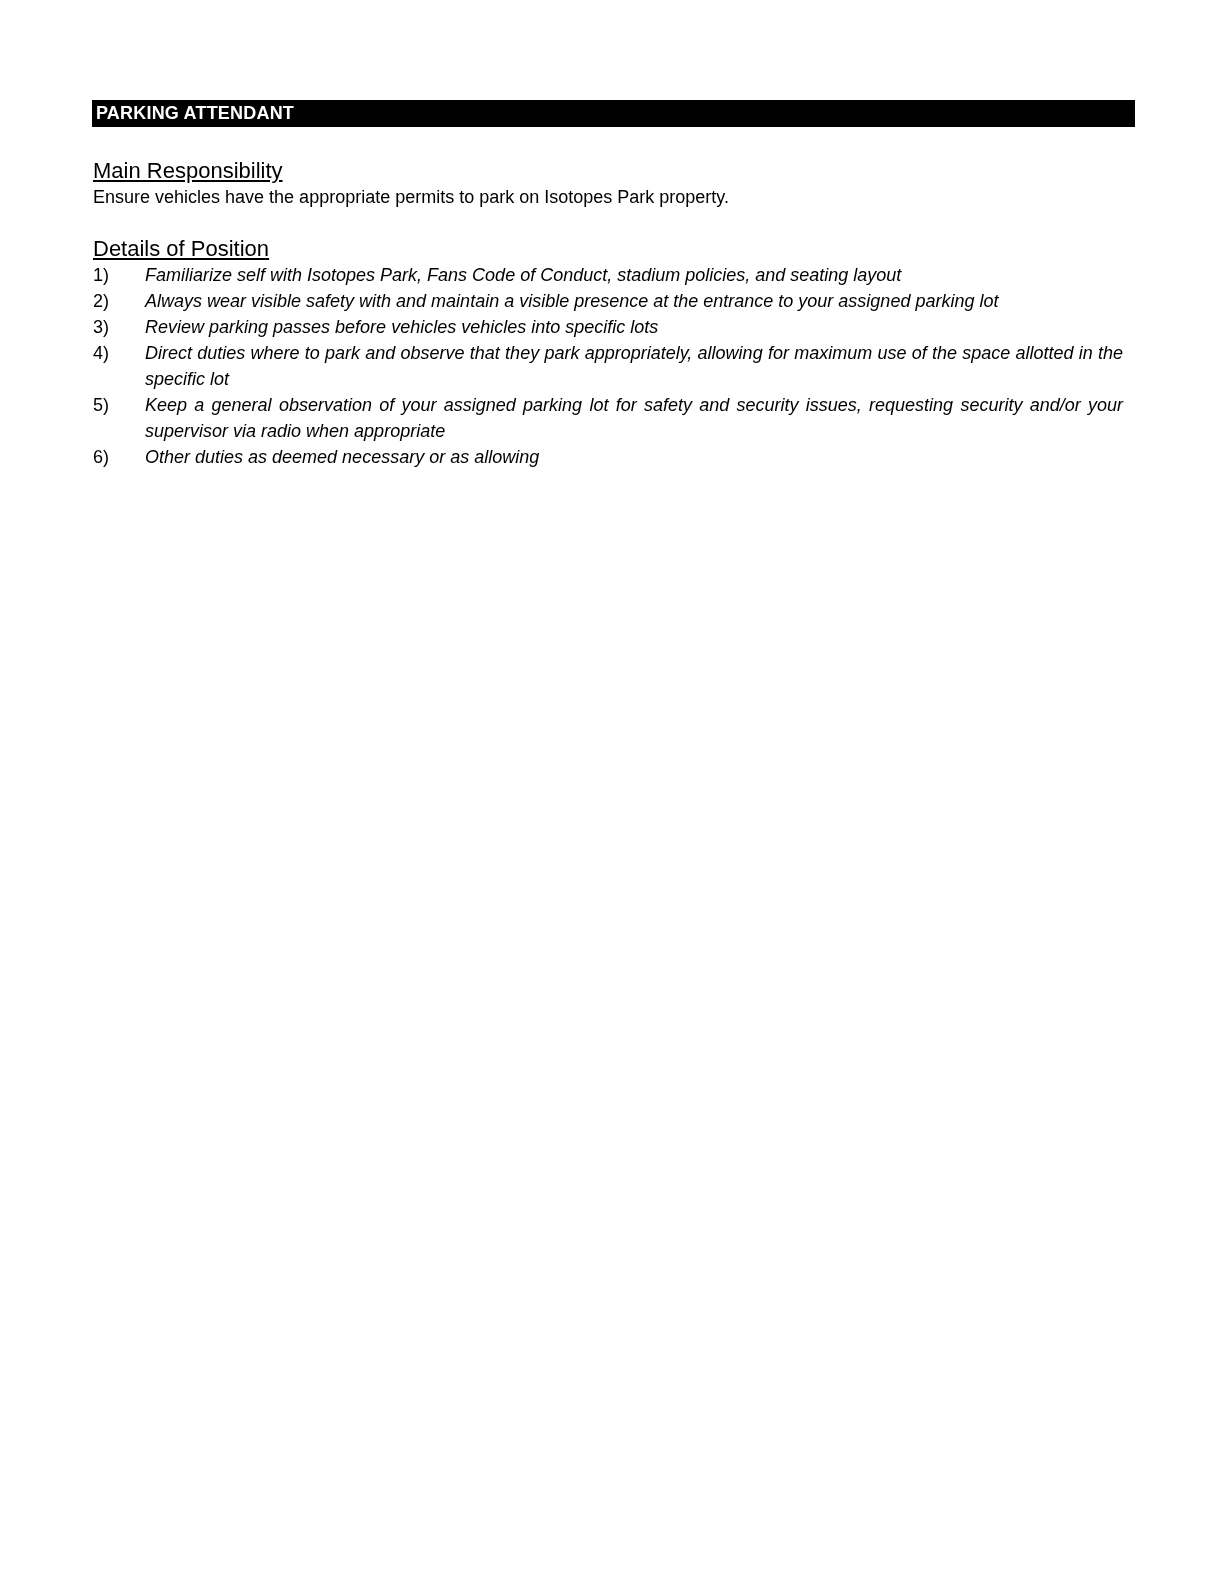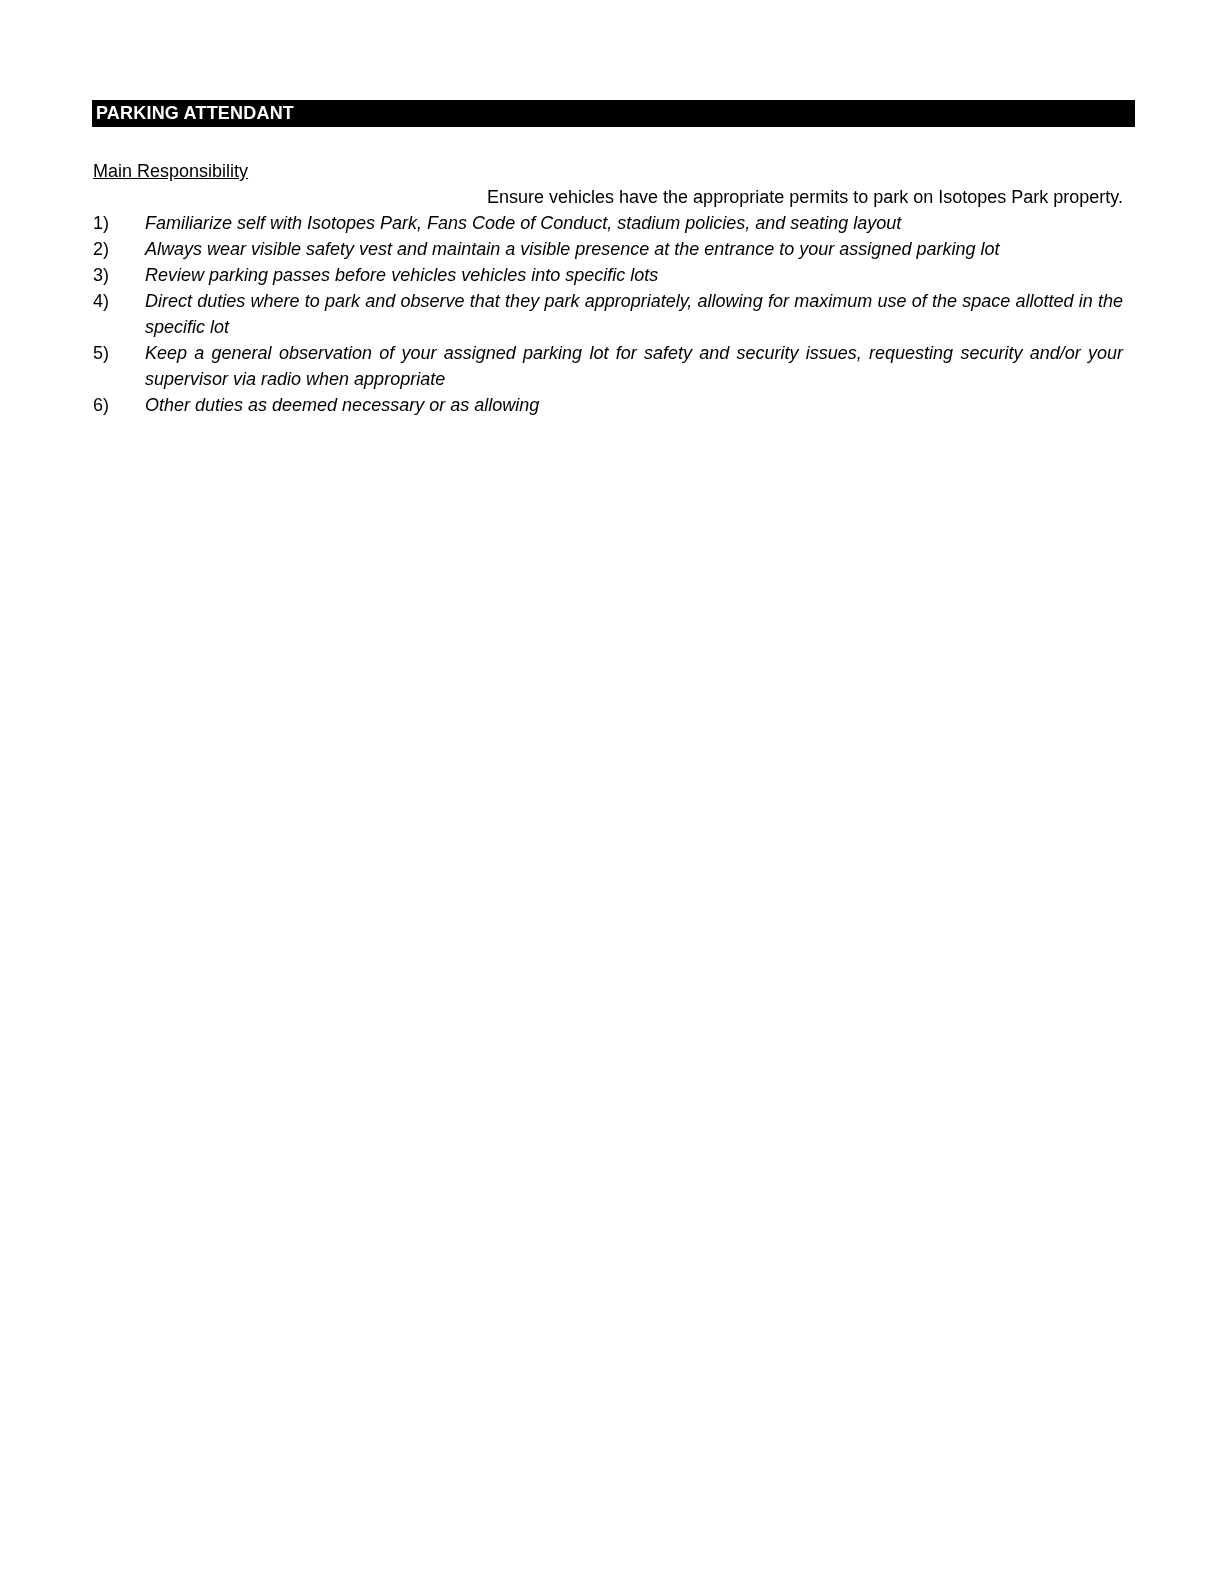--- a/index.html
+++ b/index.html
@@ -36,36 +36,35 @@
   }
   .content {
     width: 1030px;
     padding-left: 1px;
     font-size: 18px;
     line-height: 26px;
   }
   .heading {
     margin: 0;
     padding: 0;
-    font-size: 18px;
+    font-size: 22px;
     font-weight: normal;
     text-decoration: underline;
     line-height: 26px;
   }
   .heading.first {
     margin-top: 31px;
   }
   .heading.second {
     margin-top: 26px;
   }
   .body-text {
     margin: 0;
     padding: 0;
     line-height: 26px;
-    text-align: right;
   }
   .details-list {
     margin: 0;
     padding: 0;
     list-style: none;
   }
   .item {
     display: flex;
     align-items: flex-start;
   }
@@ -87,29 +86,30 @@
   <div class="title-bar">
     <span class="title-text">PARKING ATTENDANT</span>
   </div>
 
   <div class="content">
 
     <h2 class="heading first">Main Responsibility</h2>
 
     <p class="body-text">Ensure vehicles have the appropriate permits to park on Isotopes Park property.</p>
 
+    <h2 class="heading second">Details of Position</h2>
 
     <ol class="details-list">
       <li class="item">
         <span class="num">1)</span>
         <span class="txt">Familiarize self with Isotopes Park, Fans Code of Conduct, stadium policies, and seating layout</span>
       </li>
       <li class="item">
         <span class="num">2)</span>
-        <span class="txt">Always wear visible safety vest and maintain a visible presence at the entrance to your assigned parking lot</span>
+        <span class="txt">Always wear visible safety with and maintain a visible presence at the entrance to your assigned parking lot</span>
       </li>
       <li class="item">
         <span class="num">3)</span>
         <span class="txt">Review parking passes before vehicles vehicles into specific lots</span>
       </li>
       <li class="item">
         <span class="num">4)</span>
         <span class="txt">Direct duties where to park and observe that they park appropriately, allowing for maximum use of the space allotted in the specific lot</span>
       </li>
       <li class="item">

